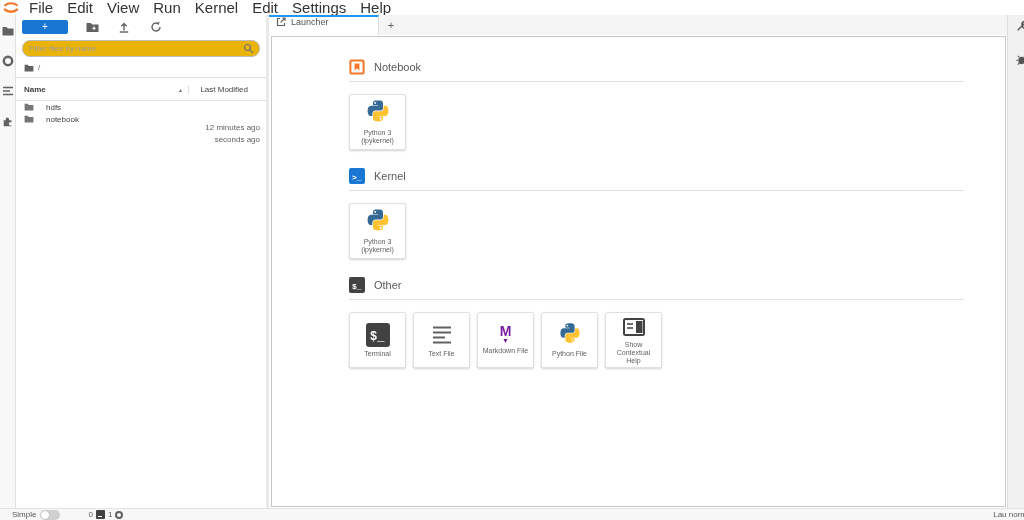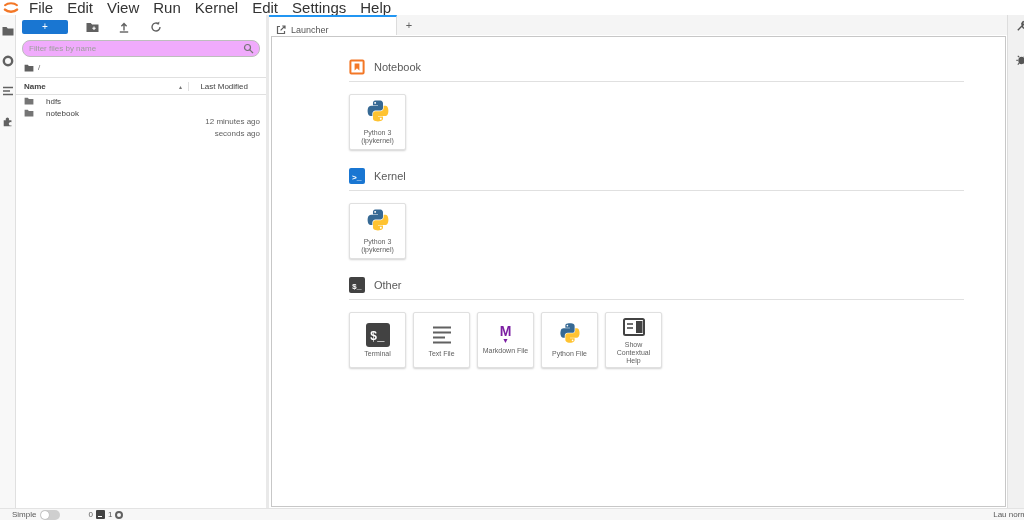--- a/index.html
+++ b/index.html
@@ -17,37 +17,37 @@
 
   
   .iconstrip { width:16px; background:#f8f8f8; border-right:1px solid #e0e0e0; display:flex; flex-direction:column; align-items:center; padding-top:8px; }
   .iconstrip .sideicon { width:16px; height:16px; display:flex; align-items:center; justify-content:center; margin-bottom:14px; }
 
   
   .filebrowser { width:253px; background:#fff; border-right:3px solid #e9e9e9; display:flex; flex-direction:column; }
   .fb-toolbar { display:flex; align-items:center; padding:5px 6px 4px 6px; }
   .new-launcher-btn { width:46px; height:14px; background:#1976d2; border:none; border-radius:2px; color:#fff; font-size:10px; line-height:12px; display:flex; align-items:center; justify-content:center; cursor:pointer; }
   .fb-toolbar .toolicon { width:16px; height:14px; display:flex; align-items:center; justify-content:center; margin-left:16px; cursor:pointer; }
-  .filter-box { display:flex; align-items:center; margin:2px 6px 0 6px; height:17px; border:1px solid #bdbdbd; border-radius:8px; background:#f0abfc; }
+  .filter-box { display:flex; align-items:center; margin:2px 6px 0 6px; height:17px; border:1px solid #bdbdbd; border-radius:8px; background:#eab308; }
   .filter-box input { flex:1; border:none; outline:none; font-size:8px; padding:0 6px; color:#424242; font-family:inherit; background:transparent; }
   .filter-box input::placeholder { color:#9e9e9e; }
   .filter-box .searchicon { width:14px; display:flex; align-items:center; justify-content:center; margin-right:4px; }
   .breadcrumb { display:flex; align-items:center; gap:4px; padding:6px 8px 5px 8px; font-size:8px; color:#616161; }
-  .listing-header { display:flex; align-items:center; height:18px; border-top:1px solid #e0e0e0; border-bottom:1px solid #e0e0e0; font-size:8px; }
+  .listing-header { display:flex; align-items:center; height:24px; border-top:1px solid #e0e0e0; border-bottom:1px solid #e0e0e0; font-size:8px; }
   .col-name { flex:1; display:flex; align-items:center; padding-left:8px; font-weight:bold; color:#424242; }
   .sort-caret { margin-left:auto; margin-right:6px; font-size:6px; color:#757575; }
   .col-modified { width:78px; border-left:1px solid #e0e0e0; text-align:right; padding-right:18px; color:#424242; }
   .fb-row { display:flex; align-items:center; height:12px; font-size:8px; color:#424242; cursor:pointer; }
   .fb-row .rowname { display:flex; align-items:center; gap:12px; padding-left:8px; flex:1; }
   .fb-row .rowtime { padding-right:6px; color:#616161;margin-top:40px; }
 
   
   .main { flex:1; display:flex; flex-direction:column; background:#fff; min-width:0; }
   .tabbar { height:20px; background:#f5f5f5; display:flex; align-items:stretch; }
-  .tab { width:128px; background:#fff; border-top:2px solid #2196f3; border-right:1px solid #dcdcdc; display:flex; align-items:flex-end; gap:5px; padding:0 7px; font-size:9px; color:#555; cursor:pointer; }
+  .tab { width:110px; background:#fff; border-top:2px solid #2196f3; border-right:1px solid #dcdcdc; display:flex; align-items:flex-start; gap:5px; padding:0 7px; font-size:9px; color:#555; cursor:pointer; }
   .tab-plus { width:24px; display:flex; align-items:center; justify-content:center; font-size:11px; color:#616161; cursor:pointer; }
   .content-wrap { flex:1; position:relative; background:#fff; }
   .panel { position:absolute; left:2px; right:1px; top:1px; bottom:1px; background:#fff; border:1px solid #c7c7c7; overflow:hidden; }
   .launcher { padding:22px 20px 0 77px; }
   .section { margin-bottom:18px; }
   .section-header { display:flex; align-items:center; gap:9px; height:16px; }
   .section-title { font-size:11px; color:#5a5a5a; }
   .section-divider { height:1px; background:#e0e0e0; margin-top:6px; margin-right:21px; }
   .cards { display:flex; gap:7px; margin-top:12px; }
   .card { width:57px; height:56px; background:#fff; border:1px solid #e0e0e0; border-radius:2px; box-shadow:0 1px 2px rgba(0,0,0,.18); display:flex; flex-direction:column; align-items:center; justify-content:center; gap:3px; cursor:pointer; }

